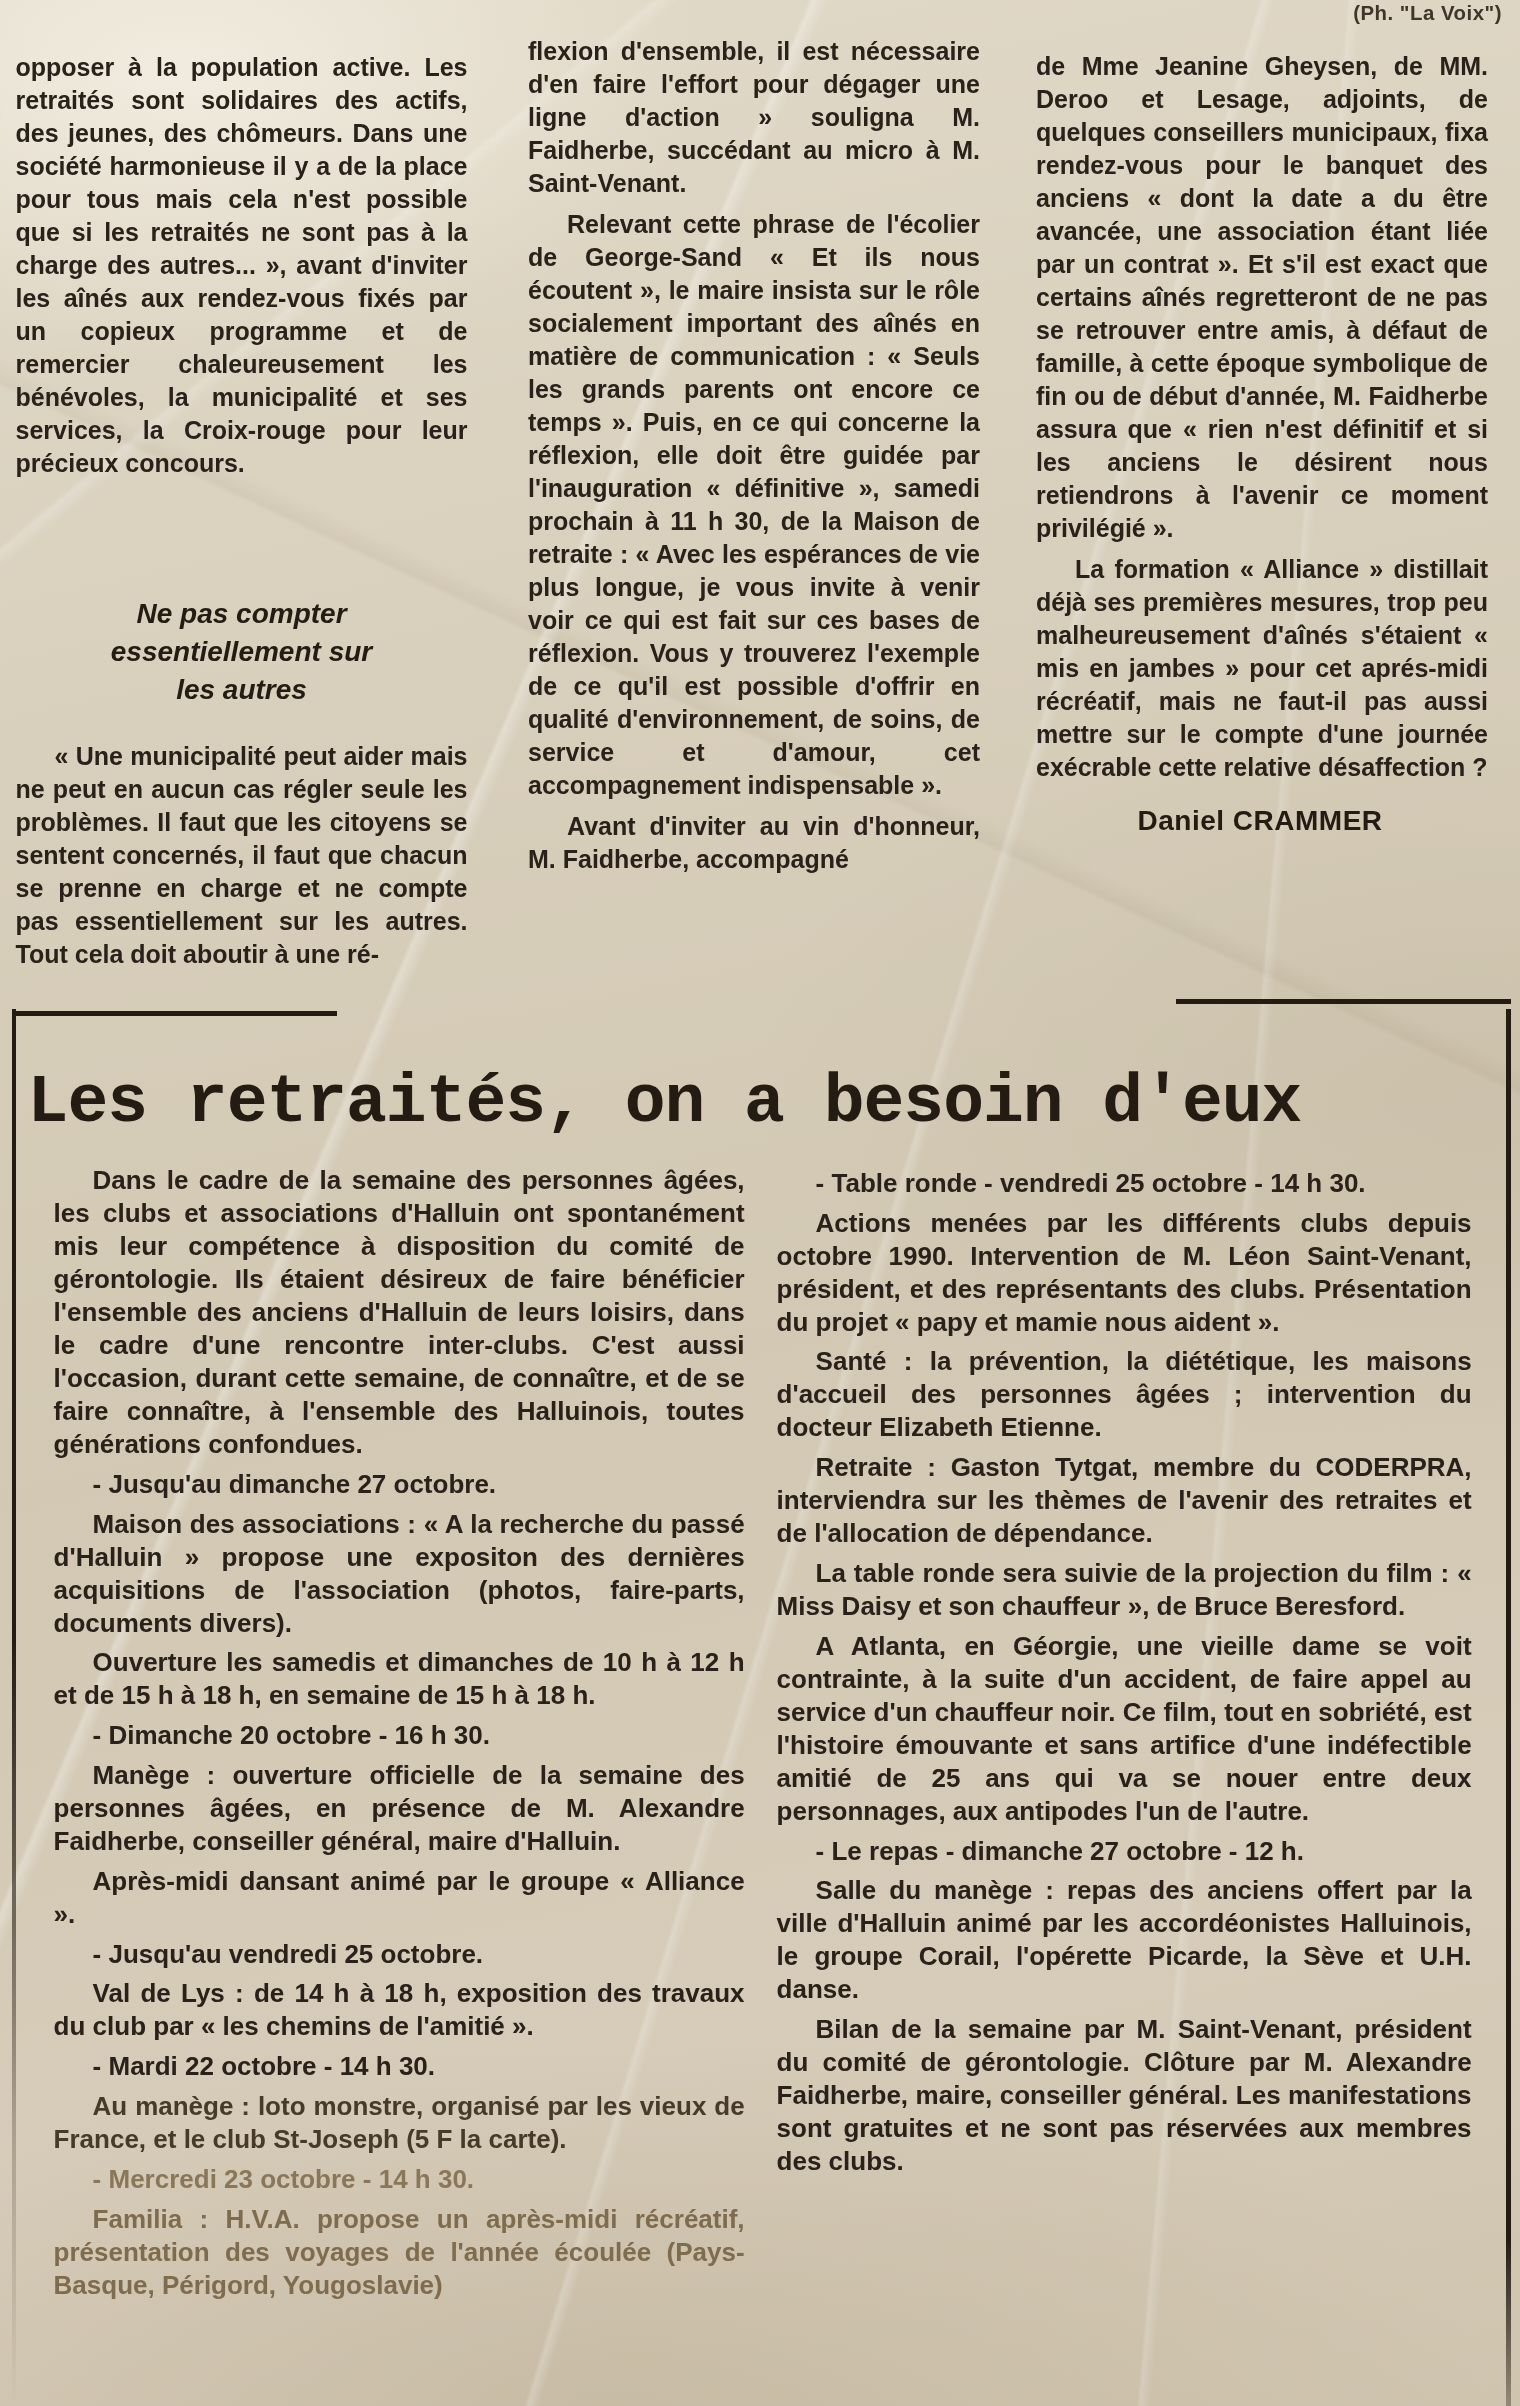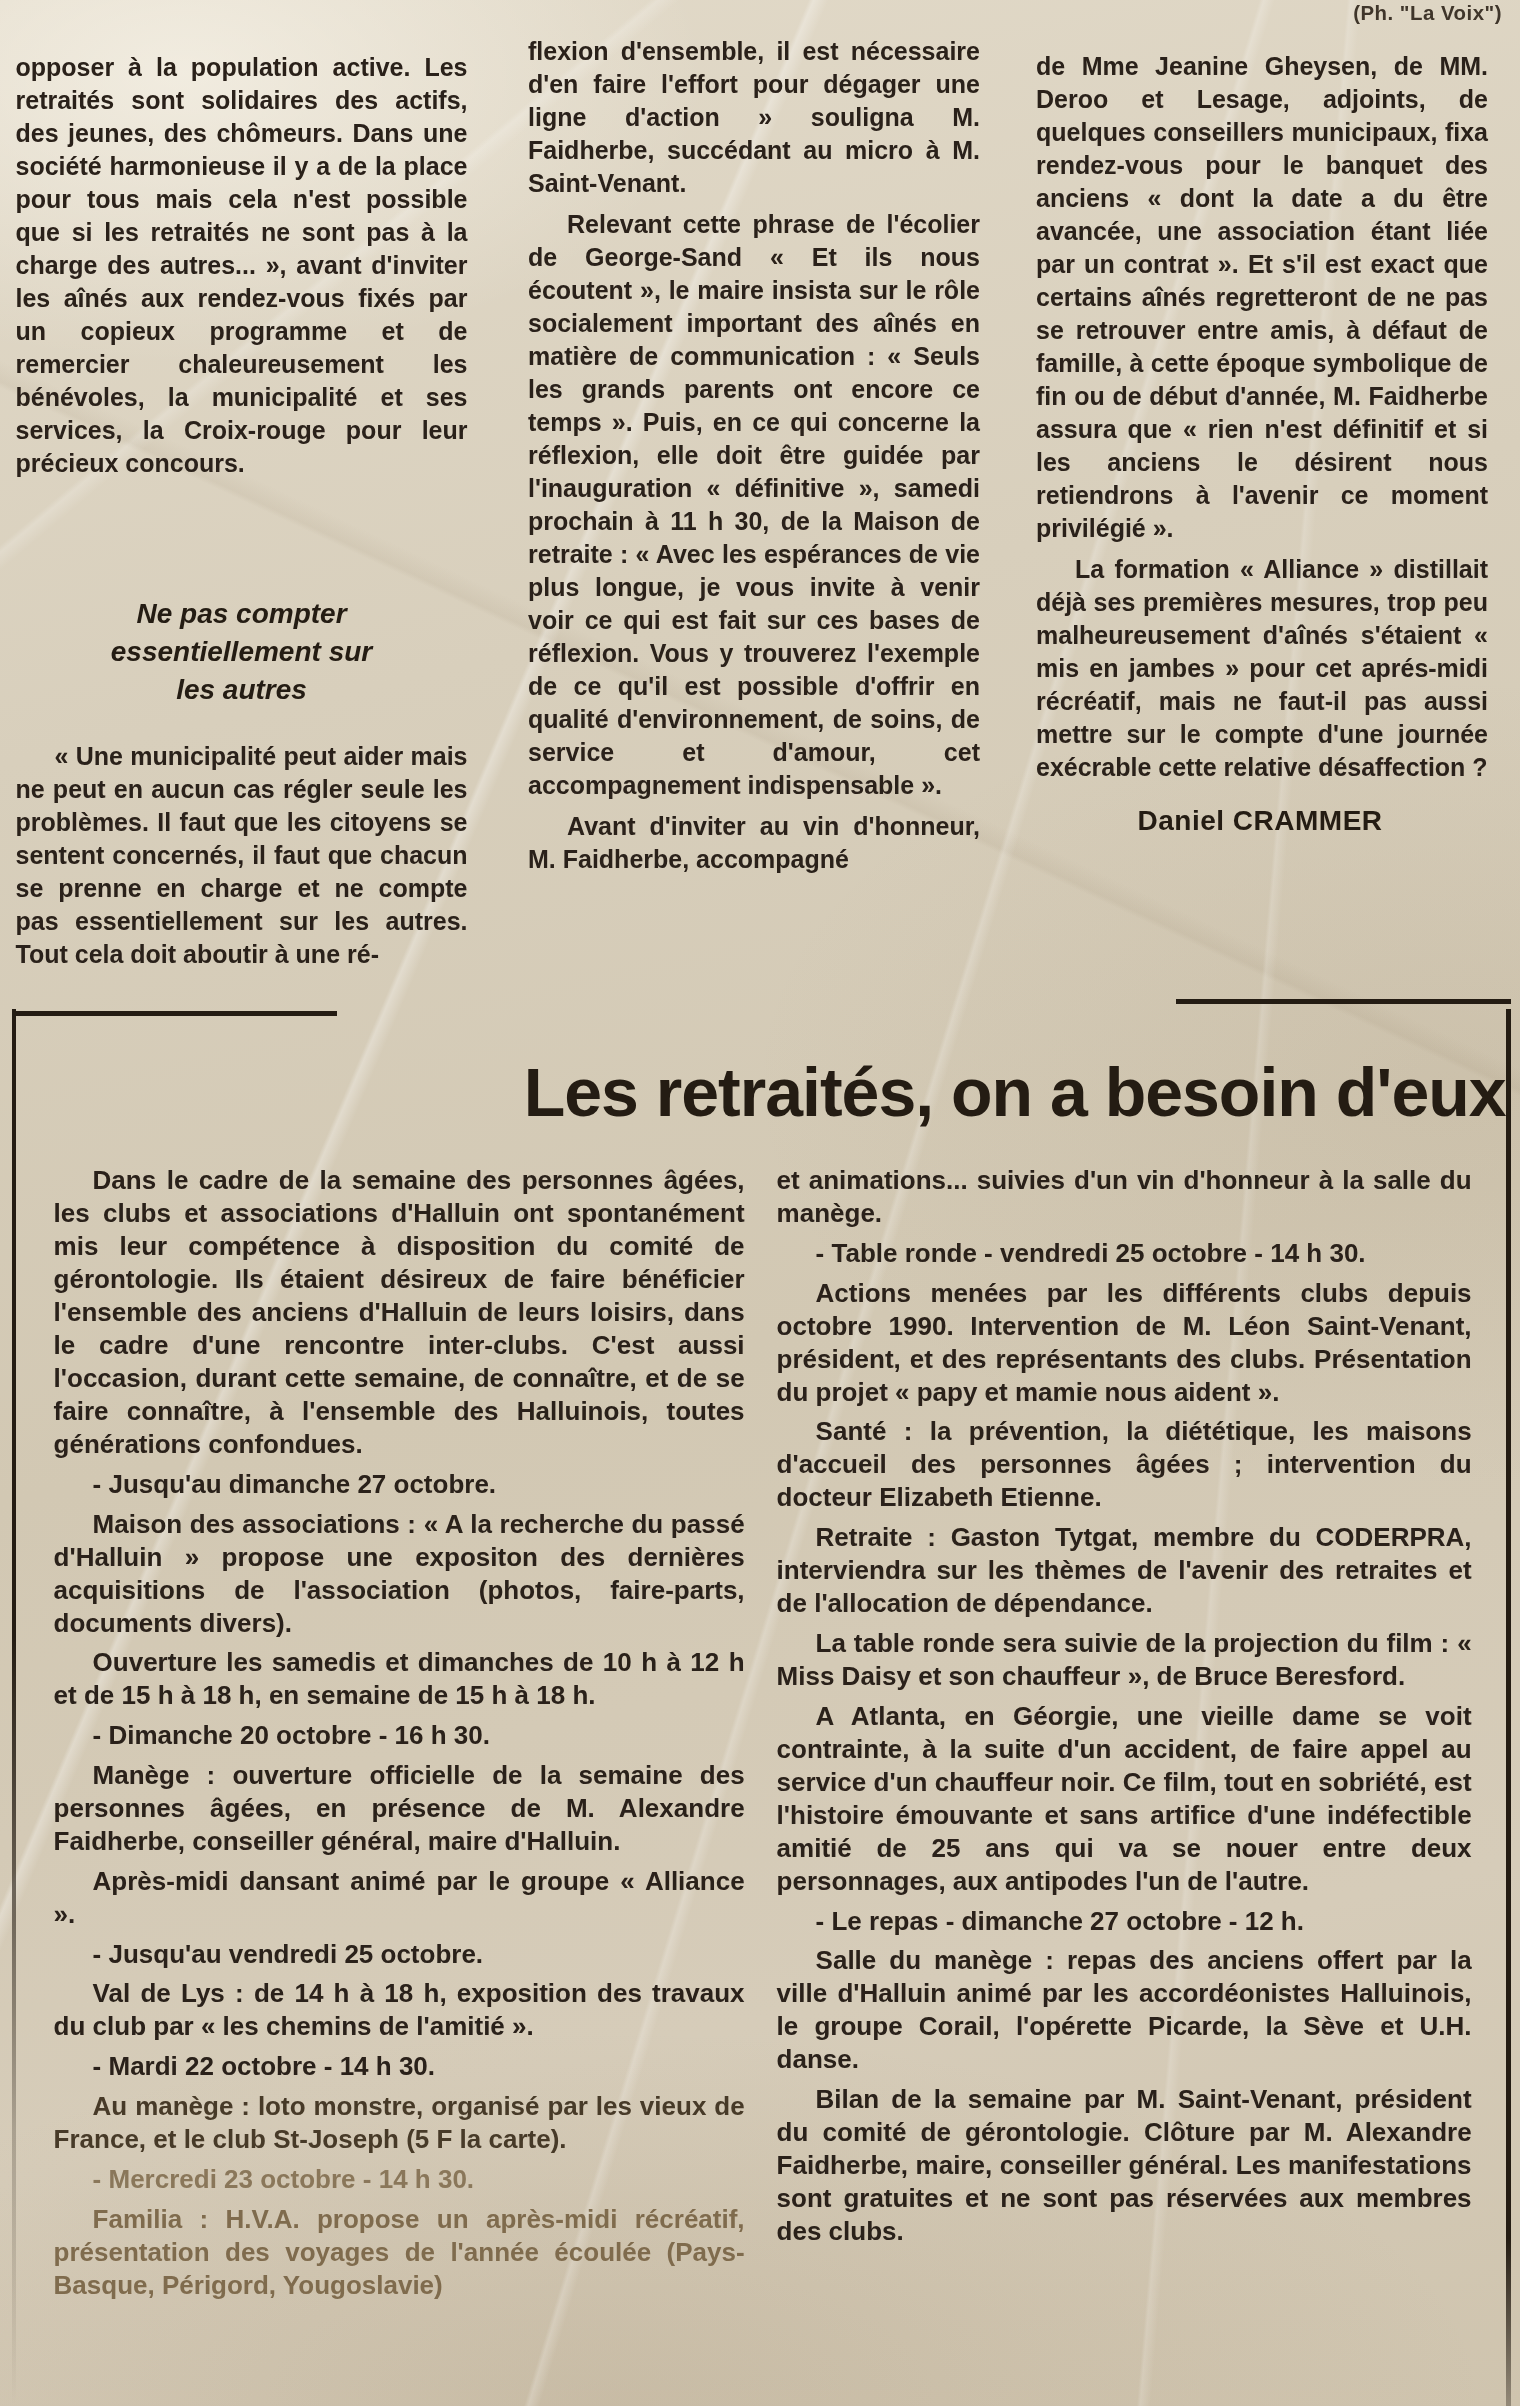--- a/index.html
+++ b/index.html
@@ -76,24 +76,24 @@
   }
   .box-border-right {
     right: 0;
     background: linear-gradient(to bottom, #241c13 0%, #241c13 88%, rgba(36,28,19,0.35) 100%);
   }
   .rule { position: absolute; height: 4.9px; background: #241c13; }
   .rule-left  { top: 1.9px; left: 0; width: 325px; }
   .rule-right { top: -9.7px; right: 0; width: 335px; }
 
   .headline {
-    position: absolute; top: 41px; left: 0; right: 0; margin: 5px;
-    text-align: right;
+    position: absolute; top: 41px; left: 0; right: 0; margin: 16px;
+    text-align: left;
     font-size: 68px; line-height: 74px; font-weight: bold;
-    letter-spacing: -1px; color: #241c13;
+    letter-spacing: -1px; color: #241c13; font-family: Liberation Mono, monospace;
   }
 
   .bcol { position: absolute; top: 155px; }
   .bcol-1 { left: 42px;  width: 691px; }
   .bcol-2 { left: 765px; width: 695px; }
 
   .bcol .body-p { font-size: 26px; line-height: 33px; margin-bottom: 6.8px; }
   .dash { margin: 2.9px 0 7.8px 0; }
 
   .fade-a { color: #473a28; }
@@ -146,21 +146,20 @@
       <p class="body-p ind">Après-midi dansant animé par le groupe « Alliance ».</p>
       <p class="body-p ind dash">- Jusqu'au vendredi 25 octobre.</p>
       <p class="body-p ind">Val de Lys : de 14 h à 18 h, exposition des travaux du club par « les chemins de l'amitié ».</p>
       <p class="body-p ind dash">- Mardi 22 octobre - 14 h 30.</p>
       <p class="body-p ind fade-a">Au manège : loto monstre, organisé par les vieux de France, et le club St-Joseph (5 F la carte).</p>
       <p class="body-p ind dash fade-b">- Mercredi 23 octobre - 14 h 30.</p>
       <p class="body-p ind fade-c">Familia : H.V.A. propose un après-midi récréatif, présentation des voyages de l'année écoulée (Pays-Basque, Périgord, Yougoslavie)</p>
     </div>
 
     <div class="bcol bcol-2">
-      <p class="body-p">et animations... suivies d'un vin d'honneur à la salle du manège.</p>
       <p class="body-p ind dash">- Table ronde - vendredi 25 octobre - 14 h 30.</p>
       <p class="body-p ind">Actions menées par les différents clubs depuis octobre 1990. Intervention de M. Léon Saint-Venant, président, et des représentants des clubs. Présentation du projet « papy et mamie nous aident ».</p>
       <p class="body-p ind">Santé : la prévention, la diététique, les maisons d'accueil des personnes âgées ; intervention du docteur Elizabeth Etienne.</p>
       <p class="body-p ind">Retraite : Gaston Tytgat, membre du CODERPRA, interviendra sur les thèmes de l'avenir des retraites et de l'allocation de dépendance.</p>
       <p class="body-p ind">La table ronde sera suivie de la projection du film : « Miss Daisy et son chauffeur », de Bruce Beresford.</p>
       <p class="body-p ind">A Atlanta, en Géorgie, une vieille dame se voit contrainte, à la suite d'un accident, de faire appel au service d'un chauffeur noir. Ce film, tout en sobriété, est l'histoire émouvante et sans artifice d'une indéfectible amitié de 25 ans qui va se nouer entre deux personnages, aux antipodes l'un de l'autre.</p>
       <p class="body-p ind dash">- Le repas - dimanche 27 octobre - 12 h.</p>
       <p class="body-p ind">Salle du manège : repas des anciens offert par la ville d'Halluin animé par les accordéonistes Halluinois, le groupe Corail, l'opérette Picarde, la Sève et U.H. danse.</p>
       <p class="body-p ind">Bilan de la semaine par M. Saint-Venant, président du comité de gérontologie. Clôture par M. Alexandre Faidherbe, maire, conseiller général. Les manifestations sont gratuites et ne sont pas réservées aux membres des clubs.</p>
     </div>

